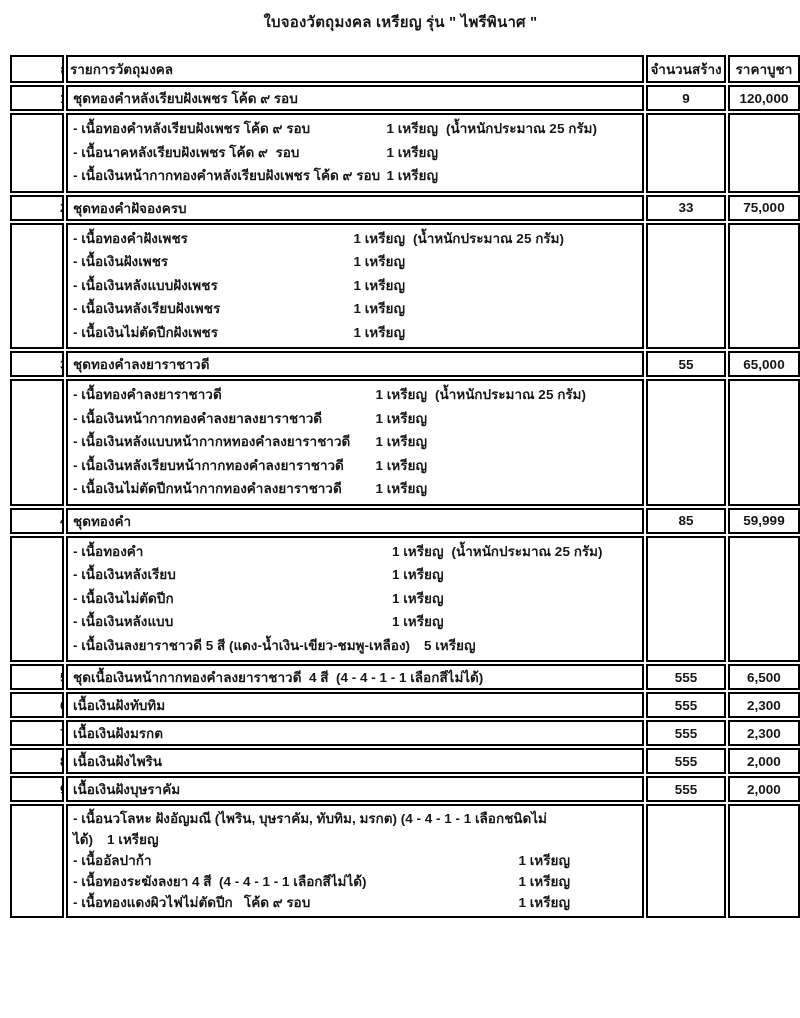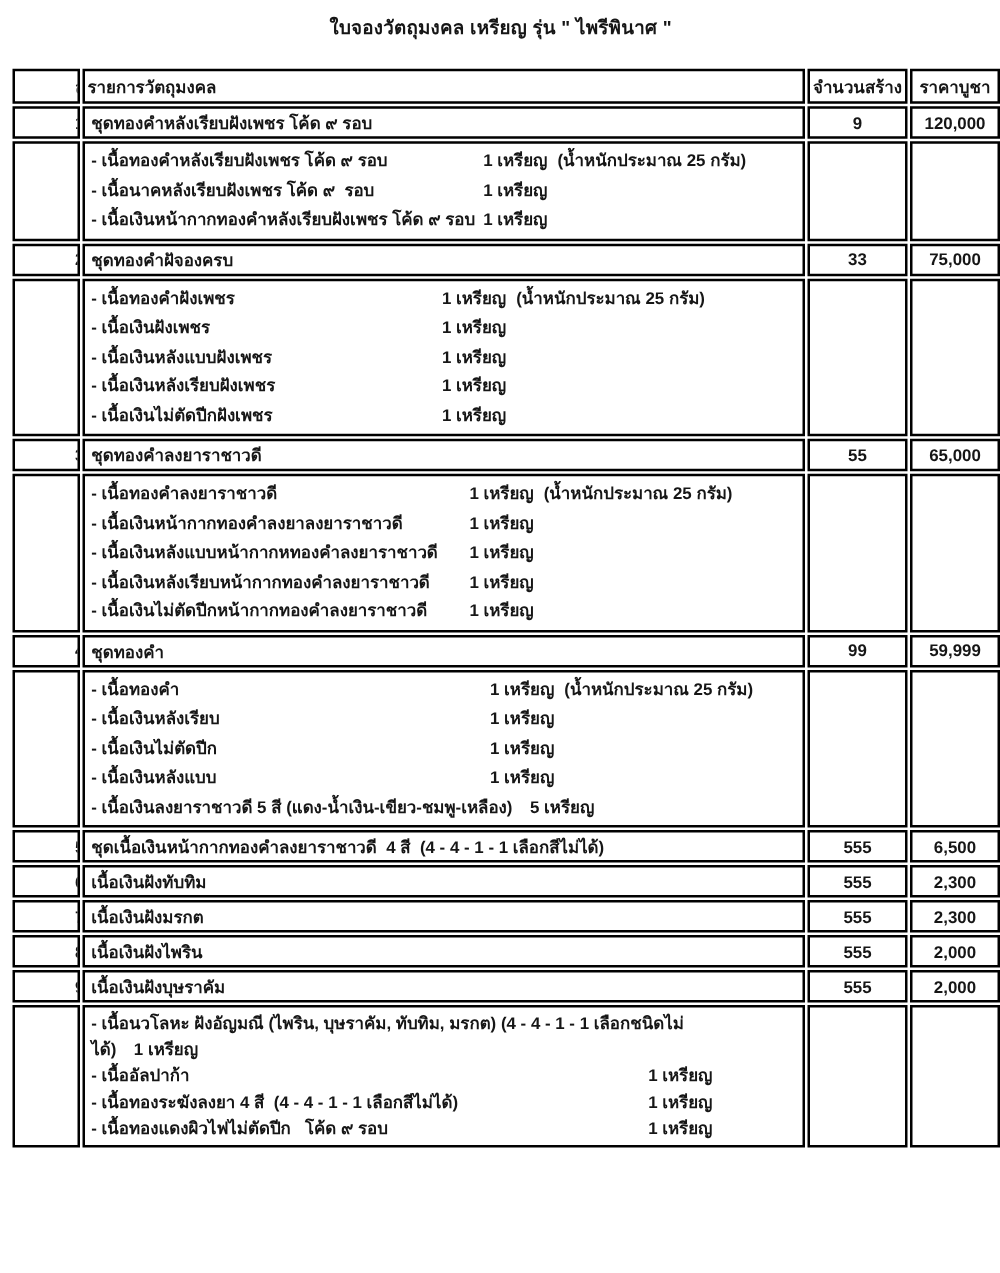--- a/index.html
+++ b/index.html
@@ -103,21 +103,21 @@
             <div class="subrow"><span class="sr-label">- เนื้อเงินหลังแบบหน้ากากหทองคำลงยาราชาวดี</span><span class="sr-qty"><span>1 เหรียญ</span></span></div>
             <div class="subrow"><span class="sr-label">- เนื้อเงินหลังเรียบหน้ากากทองคำลงยาราชาวดี</span><span class="sr-qty"><span>1 เหรียญ</span></span></div>
             <div class="subrow"><span class="sr-label">- เนื้อเงินไม่ตัดปีกหน้ากากทองคำลงยาราชาวดี</span><span class="sr-qty"><span>1 เหรียญ</span></span></div>
           </td>
           <td class="c-made"></td>
           <td class="c-price"></td>
         </tr>
         <tr class="main-row">
           <td class="c-no">4</td>
           <td class="c-item"><span class="main-label">ชุดทองคำ</span></td>
-          <td class="c-made">99</td>
+          <td class="c-made">85</td>
           <td class="c-price">59,999</td>
         </tr>
         <tr class="sub-row g4">
           <td class="c-no"></td>
           <td class="c-item">
             <div class="subrow"><span class="sr-label">- เนื้อทองคำ</span><span class="sr-qty"><span>1 เหรียญ</span><span class="sr-note">(น้ำหนักประมาณ 25 กรัม)</span></span></div>
             <div class="subrow"><span class="sr-label">- เนื้อเงินหลังเรียบ</span><span class="sr-qty"><span>1 เหรียญ</span></span></div>
             <div class="subrow"><span class="sr-label">- เนื้อเงินไม่ตัดปีก</span><span class="sr-qty"><span>1 เหรียญ</span></span></div>
             <div class="subrow"><span class="sr-label">- เนื้อเงินหลังแบบ</span><span class="sr-qty"><span>1 เหรียญ</span></span></div>
             <div class="subrow"><span class="sr-label">- เนื้อเงินลงยาราชาวดี 5 สี (แดง-น้ำเงิน-เขียว-ชมพู-เหลือง)</span><span class="sr-qty inline"><span>5 เหรียญ</span></span></div>

